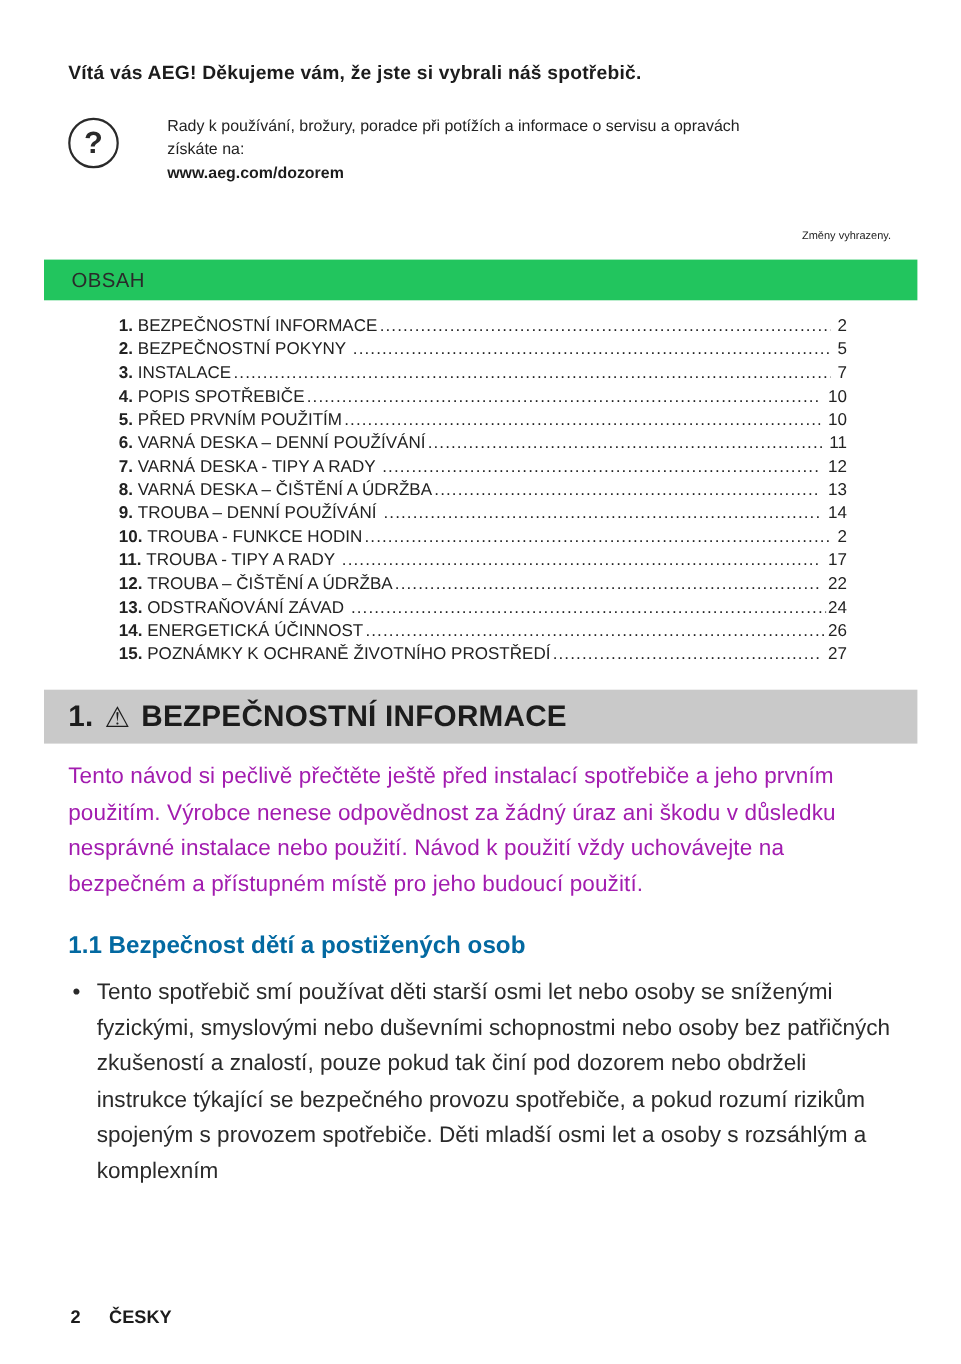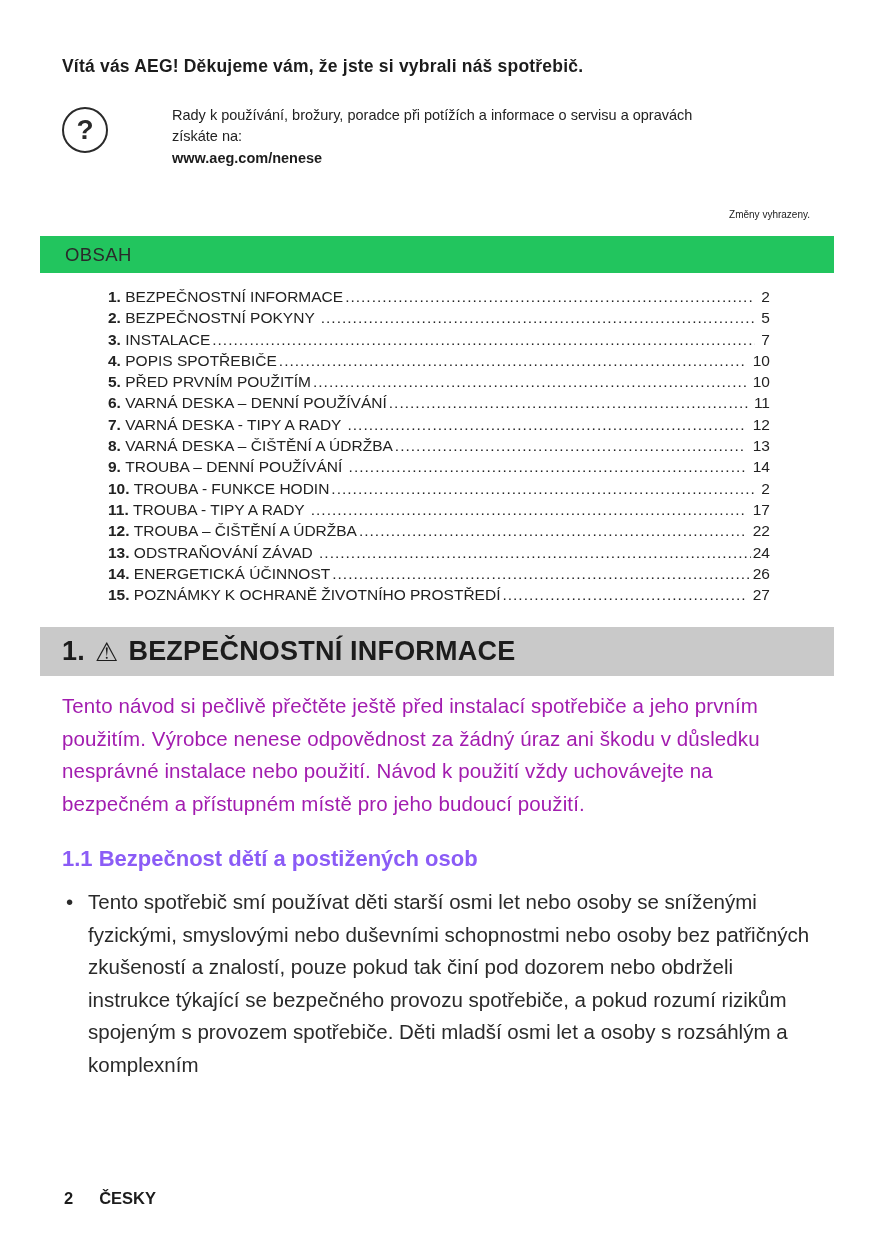--- a/index.html
+++ b/index.html
@@ -38,21 +38,21 @@
     display: flex;
     align-items: center;
     justify-content: center;
     font-size: 28px;
     font-weight: bold;
     color: #2a2a2a;
     flex: 0 0 auto;
     margin-top: 2px;
   }
   .support-text {
-    margin-left: 64px;
+    margin-left: 44px;
     font-size: 14.5px;
     line-height: 21px;
     color: #222;
   }
   .support-url {
     font-weight: bold;
     margin-top: 1px;
     display: inline-block;
     color: #1c1c1c;
     text-decoration: none;
@@ -132,21 +132,21 @@
     font-size: 20.5px;
     line-height: 32.5px;
     color: #a21caf;
     letter-spacing: 0.1px;
   }
 
   .subsection-heading {
     margin-top: 26px;
     font-size: 22px;
     font-weight: bold;
-    color: #8b5cf6;
+    color: #0369a1;
   }
 
   .bullet-list {
     margin-top: 14px;
     font-size: 20.5px;
     line-height: 32.5px;
     color: #2a2a2a;
   }
   .bullet-item {
     display: flex;
@@ -176,21 +176,21 @@
 <div class="page">
   <div class="content">
 
     <div class="welcome-title">Vítá vás AEG! Děkujeme vám, že jste si vybrali náš spotřebič.</div>
 
     <div class="support-row">
       <div class="q-icon">?</div>
       <div class="support-text">
         <div>Rady k používání, brožury, poradce při potížích a informace o servisu a opravách</div>
         <div>získáte na:</div>
-        <span class="support-url">www.aeg.com/nenese</span>
+        <span class="support-url">www.aeg.com/dozorem</span>
       </div>
     </div>
 
     <div class="changes-note">Změny vyhrazeny.</div>
 
     <div class="toc-header-bar">OBSAH</div>
 
     <div class="toc-list">
   <div class="toc-row">
     <span class="toc-num">1. </span>

